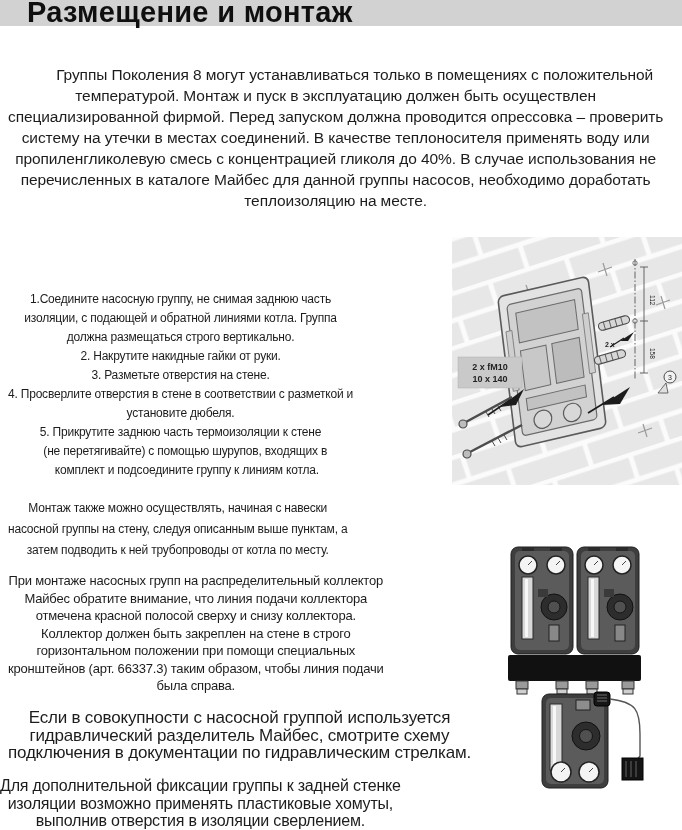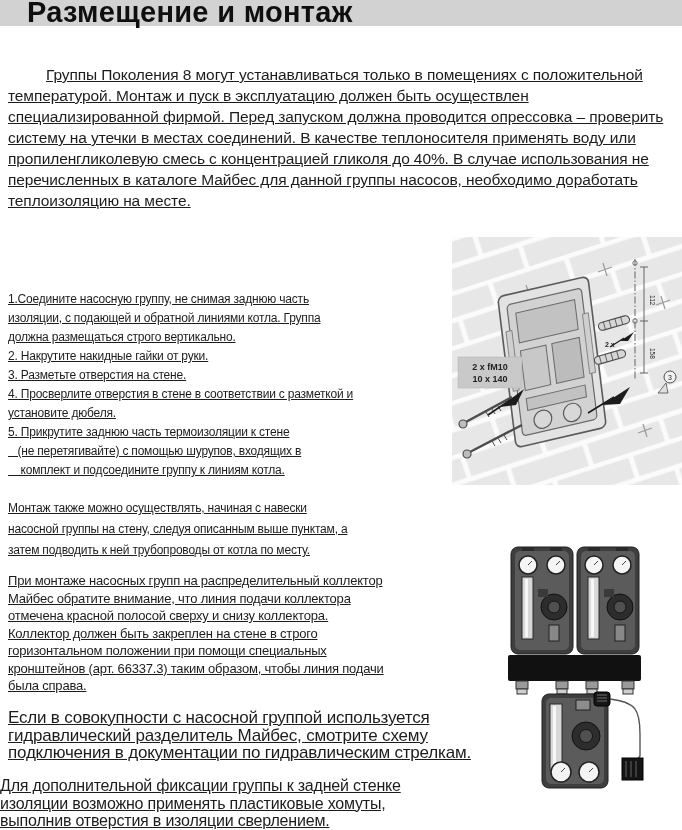--- a/index.html
+++ b/index.html
@@ -1,25 +1,25 @@
 <!DOCTYPE html>
 <html><head>
 <meta charset="utf-8">
 <style>
   html,body { margin:0; padding:0; background:#ffffff; }
   .page {
     position:relative; width:682px; height:830px; background:#ffffff;
-    font-family:"Liberation Sans", sans-serif; color:#1c1c1c; overflow:hidden;
+    font-family:"Liberation Sans", sans-serif; color:#1c1c1c; overflow:hidden;text-align:center;
   }
   .titlebar { position:absolute; left:0; top:0; width:682px; height:26px; background:#d2d2d2; }
   .title {
     position:absolute; left:27px; top:-4px; margin:0;
     font-size:29px; font-weight:bold; color:#0f0f0f; letter-spacing:0.3px;
   }
-  .tb { position:absolute; margin:0; white-space:pre;text-decoration:underline; }
+  .tb { position:absolute; margin:0; white-space:pre; }
   #intro     { left:8px;  top:64px;  font-size:15.5px; line-height:21px; text-indent:38px; letter-spacing:-0.1px; }
   #para2     { left:8px;  top:219px; font-size:16px;   line-height:19px; text-indent:28px; letter-spacing:-0.2px; }
   #steps     { left:8px;  top:290px; font-size:12px;   line-height:19px; letter-spacing:-0.2px; }
   #wallfirst { left:8px;  top:498px; font-size:12px;   line-height:21px; letter-spacing:-0.2px; }
   #collector { left:8px;  top:572px; font-size:13px;   line-height:17.5px; letter-spacing:-0.2px; }
   #separator { left:8px;  top:709px; font-size:17px;   line-height:17.5px; letter-spacing:-0.2px; }
   #fixation  { left:0;  top:777px; font-size:16px;   line-height:17.5px; letter-spacing:-0.2px; }
   .fig { position:absolute; }
   #fig-wall     { left:452px; top:237px; }
   #fig-manifold { left:508px; top:545px; }

